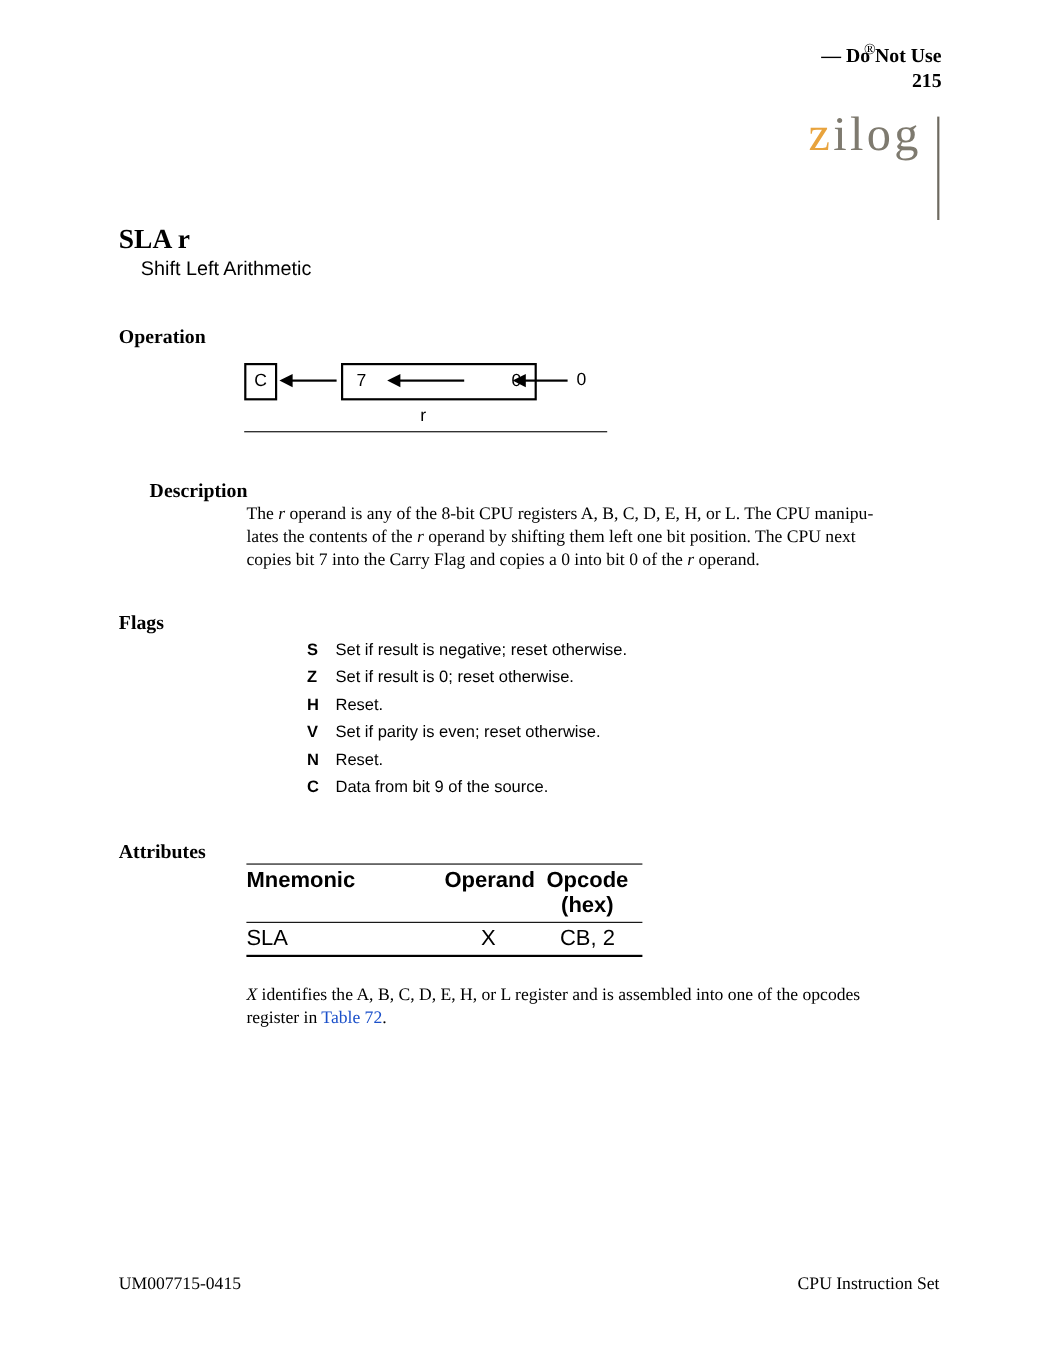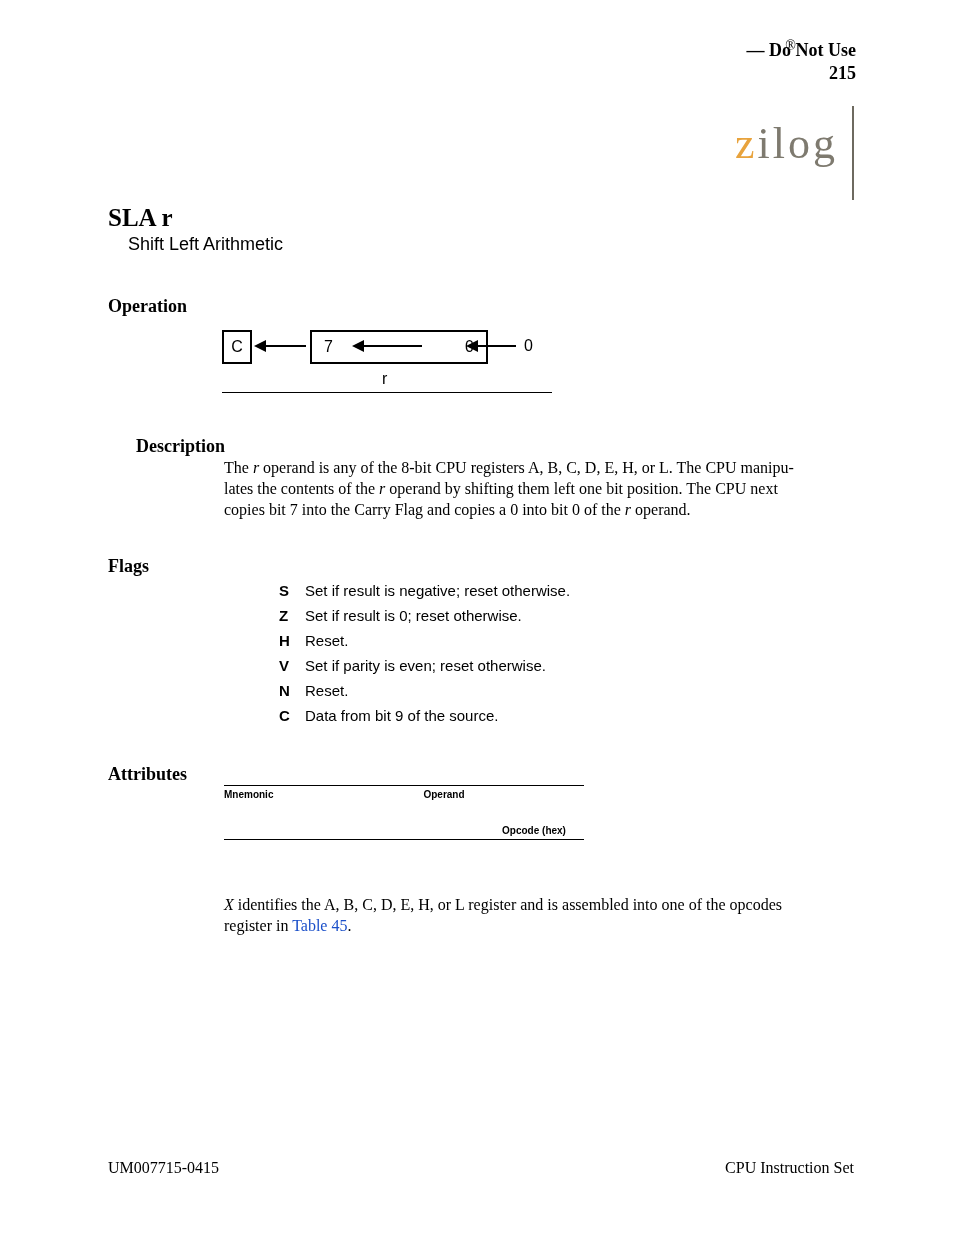--- a/index.html
+++ b/index.html
@@ -36,21 +36,21 @@
     font-weight: bold;
     font-size: 18px;
     margin-top: 2px;
     text-align: right;
   }
   .logo-wrap {
     position: absolute;
     right: 100px;
     top: 96px;
     display: flex;
-    align-items: center;
+    align-items: flex-start;
   }
   .logo-text {
     font-family: Georgia, "Times New Roman", serif;
     font-size: 44px;
     letter-spacing: 3px;
     color: #7e7a6f;
   }
   .logo-text .z {
     color: #e8a33d;
     font-weight: normal;
@@ -145,27 +145,27 @@
 
   .attr-table {
     position: absolute;
     left: 224px;
     top: 785px;
     width: 360px;
   }
   .attr-row {
     display: flex;
     font-family: Arial, sans-serif;
-    font-size: 10px;
+    font-size: 20px;
     border-bottom: 1px solid #000;
     padding: 3px 0;
   }
   .attr-row .c1 { width: 180px; font-weight: bold; }
   .attr-row .c2 { width: 80px; text-align: center; font-weight: bold;}
-  .attr-row .c3 { width: 100px; text-align: center; font-weight: bold; margin-top: 36px;}
+  .attr-row .c3 { width: 100px; text-align: center; font-weight: bold;}
   .attr-row.data .c1 { font-weight: normal; }
   .attr-row.data .c2, .attr-row.data .c3 { font-weight: normal; }
 
   .footer {
     position: absolute;
     bottom: 58px;
     left: 108px;
     width: 746px;
     display: flex;
     justify-content: space-between;
@@ -250,23 +250,28 @@
     </div>
 </div>
 
 <div class="label-bold" style="left:108px; top:764px;">Attributes</div>
 <div class="attr-table">
   <div class="attr-row" style="border-top:1px solid #000;">
     <div class="c1">Mnemonic</div>
     <div class="c2">Operand</div>
     <div class="c3">Opcode (hex)</div>
   </div>
+  <div class="attr-row data" style="border-bottom:2px solid #000;">
+    <div class="c1">SLA</div>
+    <div class="c2">X</div>
+    <div class="c3">CB, 2</div>
+  </div>
 </div>
 
 <div class="serif-body" style="position:absolute; left:224px; top:895px; width:630px;">
   <span style="font-style:italic">X</span><span> identifies the A, B, C, D, E, H, or L register and is assembled into one of the opcodes</span><br>
-  <span>register in </span><span class="link">Table 45</span><span>.</span>
+  <span>register in </span><span class="link">Table 72</span><span>.</span>
 </div>
 
 <div class="footer">
   <span>UM007715-0415</span>
   <span>CPU Instruction Set</span>
 </div>
 
 </body></html>

